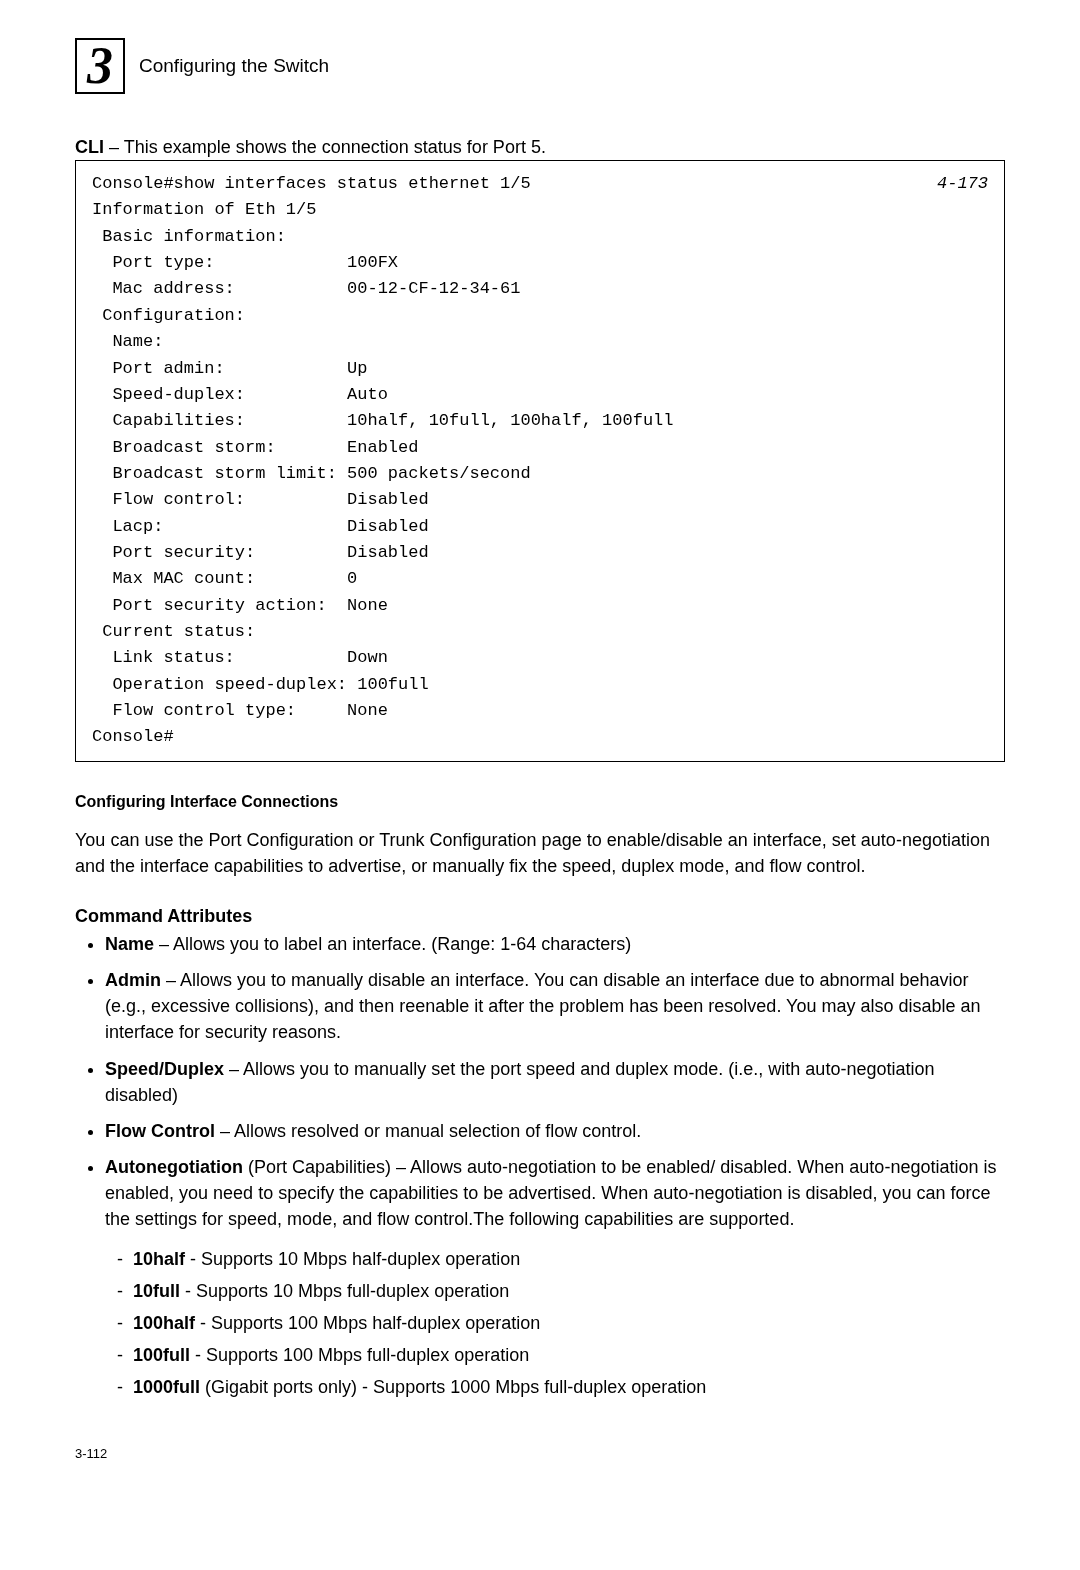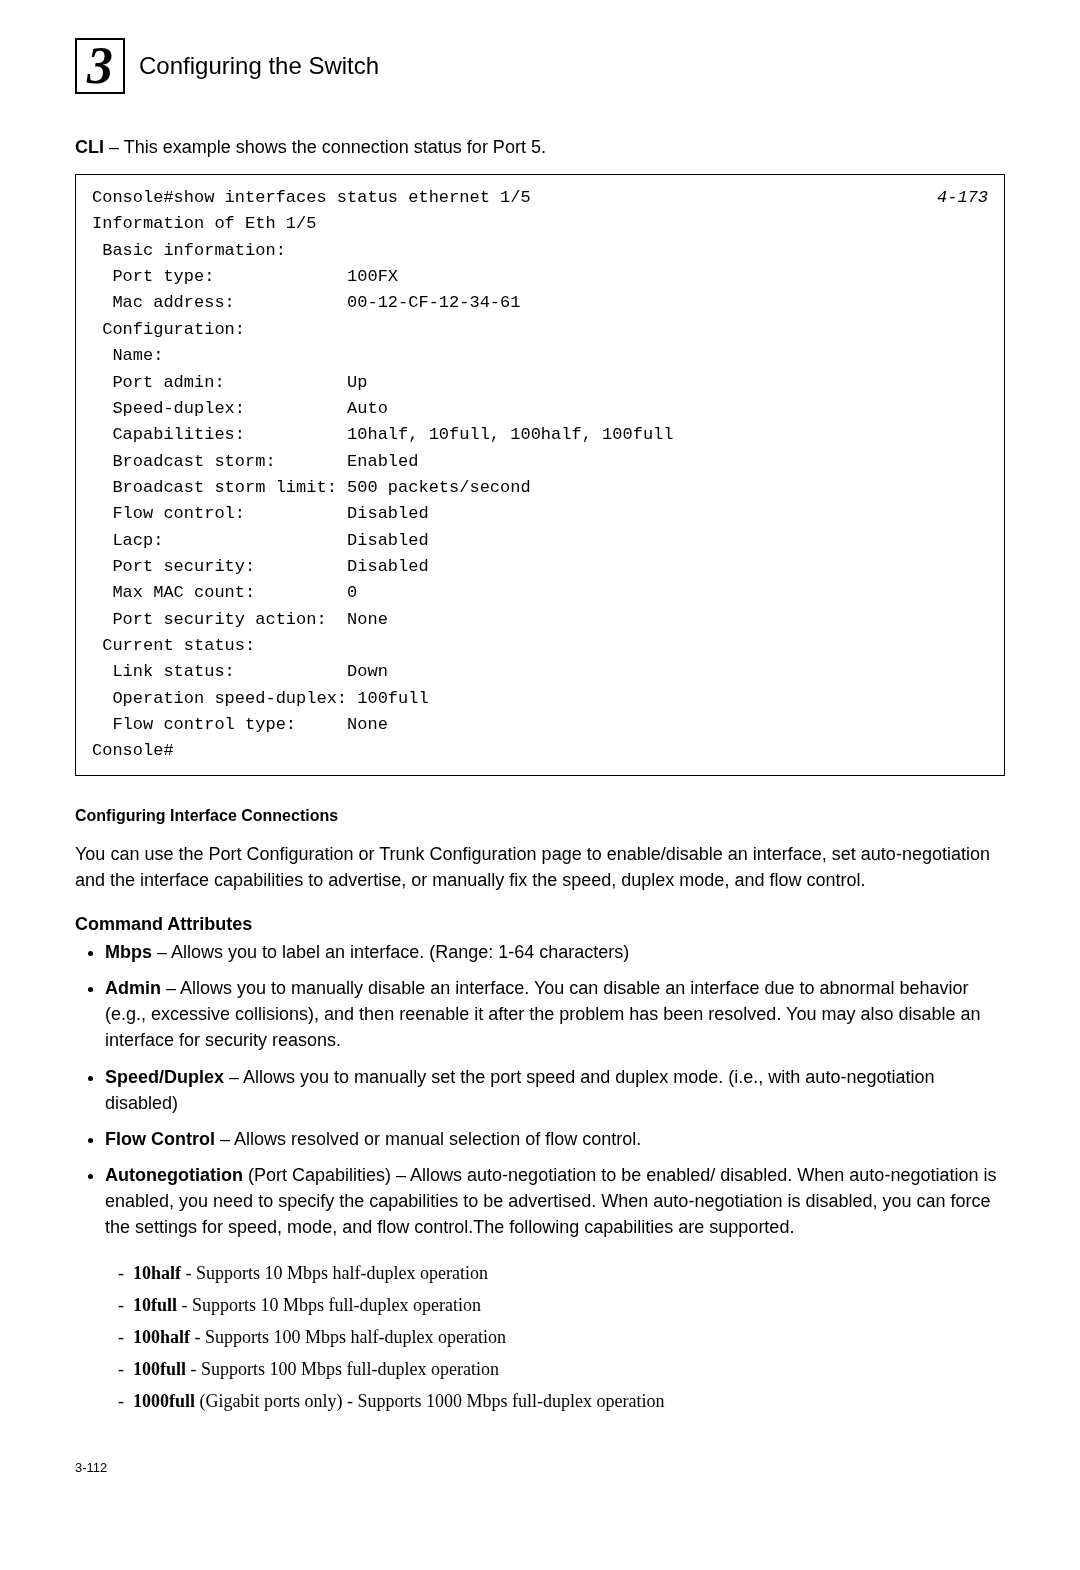--- a/index.html
+++ b/index.html
@@ -22,24 +22,24 @@
       font-family: "Times New Roman", Times, serif;
       font-size: 52px;
       font-weight: 900;
       font-style: italic;
       border: 2px solid #000;
       padding: 0 10px 0 10px;
       line-height: 1;
       margin-right: 14px;
     }
     .chapter-title {
-      font-size: 24px;
+      font-size: 19px;
     }
     .intro-line {
-      margin-bottom: 14px;
+      margin-bottom: 0;
     }
     .bold { font-weight: bold; }
     .code-block {
       border: 1px solid #000;
       font-family: "Courier New", monospace;
       font-size: 17px;
       padding: 10px 16px;
       white-space: pre;
       line-height: 1.55;
       margin-bottom: 28px;
@@ -49,38 +49,37 @@
       float: right;
       font-style: italic;
       margin-left: 21px;
     }
     h2.section-heading {
       font-size: 16px;
       font-weight: bold;
       margin: 0 0 14px 0;
     }
     .body-para {
-      margin: 0 0 18px 0;
+      margin: 0 0 24px 0;
     }
     .subheading {
       font-weight: bold;
       margin-bottom: 2px;
     }
     ul.attrs {
       margin: 0 0 0 0;
       padding-left: 30px;
     }
     ul.attrs > li {
       margin-bottom: 10px;
     }
     ul.caps {
       list-style-type: "-  ";
       padding-left: 28px;
-      margin-top: 20px;
-      font-family: Liberation Serif, serif;
+      margin-top: 14px;
     }
     ul.caps > li {
       margin-bottom: 6px;
     }
     .page-num {
       position: relative;
       margin-top: 44px;
       font-size: 13px;
     }
   </style>
@@ -120,21 +119,21 @@
 Console#</span></div>
 
 <h2 class="section-heading">Configuring Interface Connections</h2>
 
 <p class="body-para">You can use the Port Configuration or Trunk Configuration page to enable/disable an interface, set auto-negotiation and the interface capabilities to advertise, or manually fix the speed, duplex mode, and flow control.</p>
 
 <div class="subheading">Command Attributes</div>
 
 <ul class="attrs">
   <li>
-    <span class="bold">Mbps</span><span> – Allows you to label an interface. (Range: 1-64 characters)</span>
+    <span class="bold">Name</span><span> – Allows you to label an interface. (Range: 1-64 characters)</span>
   </li>
   <li>
     <span class="bold">Admin</span><span> – Allows you to manually disable an interface. You can disable an interface due to abnormal behavior (e.g., excessive collisions), and then reenable it after the problem has been resolved. You may also disable an interface for security reasons.</span>
   </li>
   <li>
     <span class="bold">Speed/Duplex</span><span> – Allows you to manually set the port speed and duplex mode. (i.e., with auto-negotiation disabled)</span>
   </li>
   <li>
     <span class="bold">Flow Control</span><span> – Allows resolved or manual selection of flow control.</span>
   </li>

